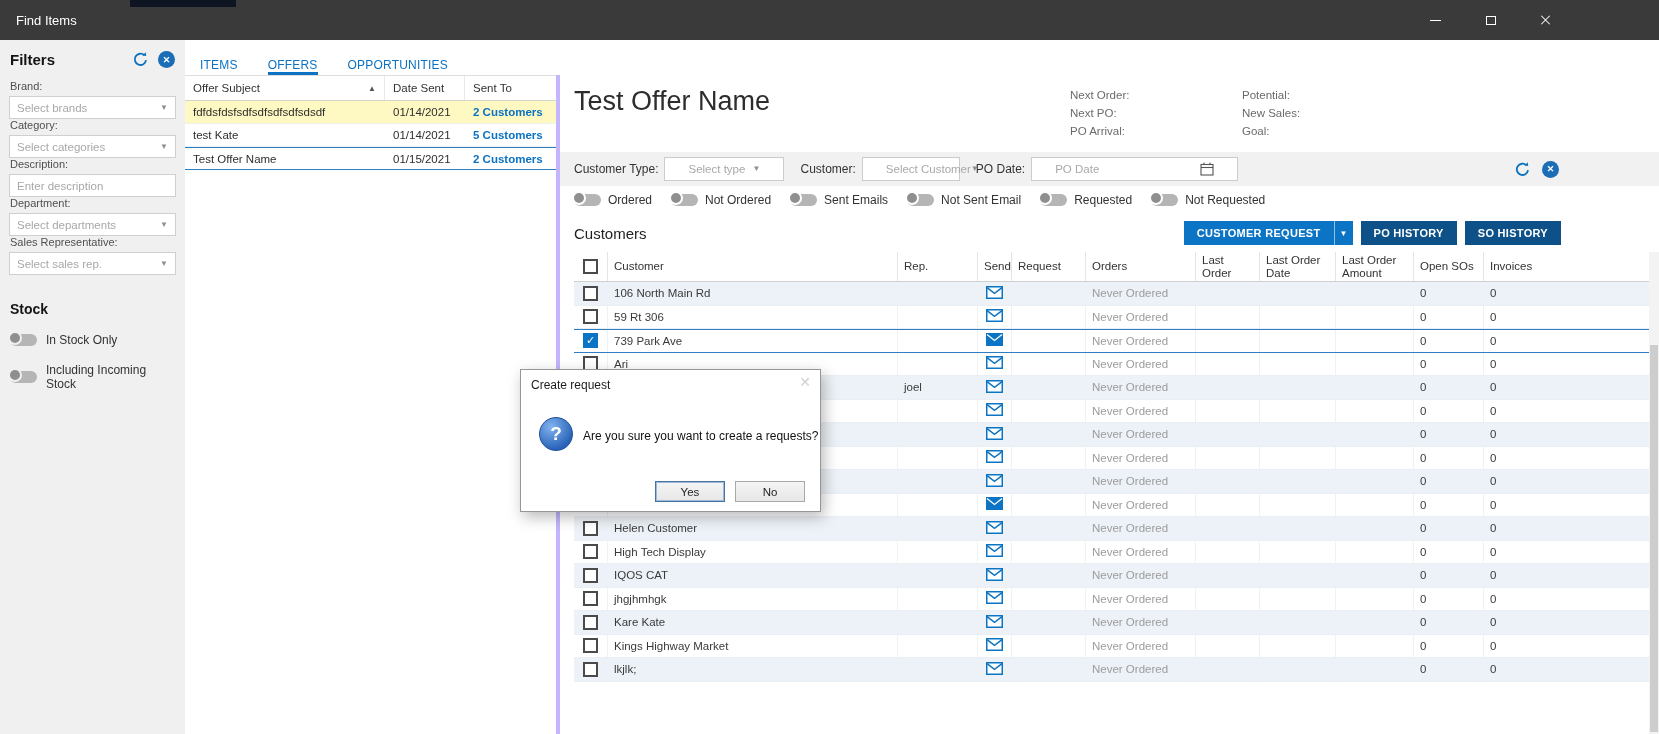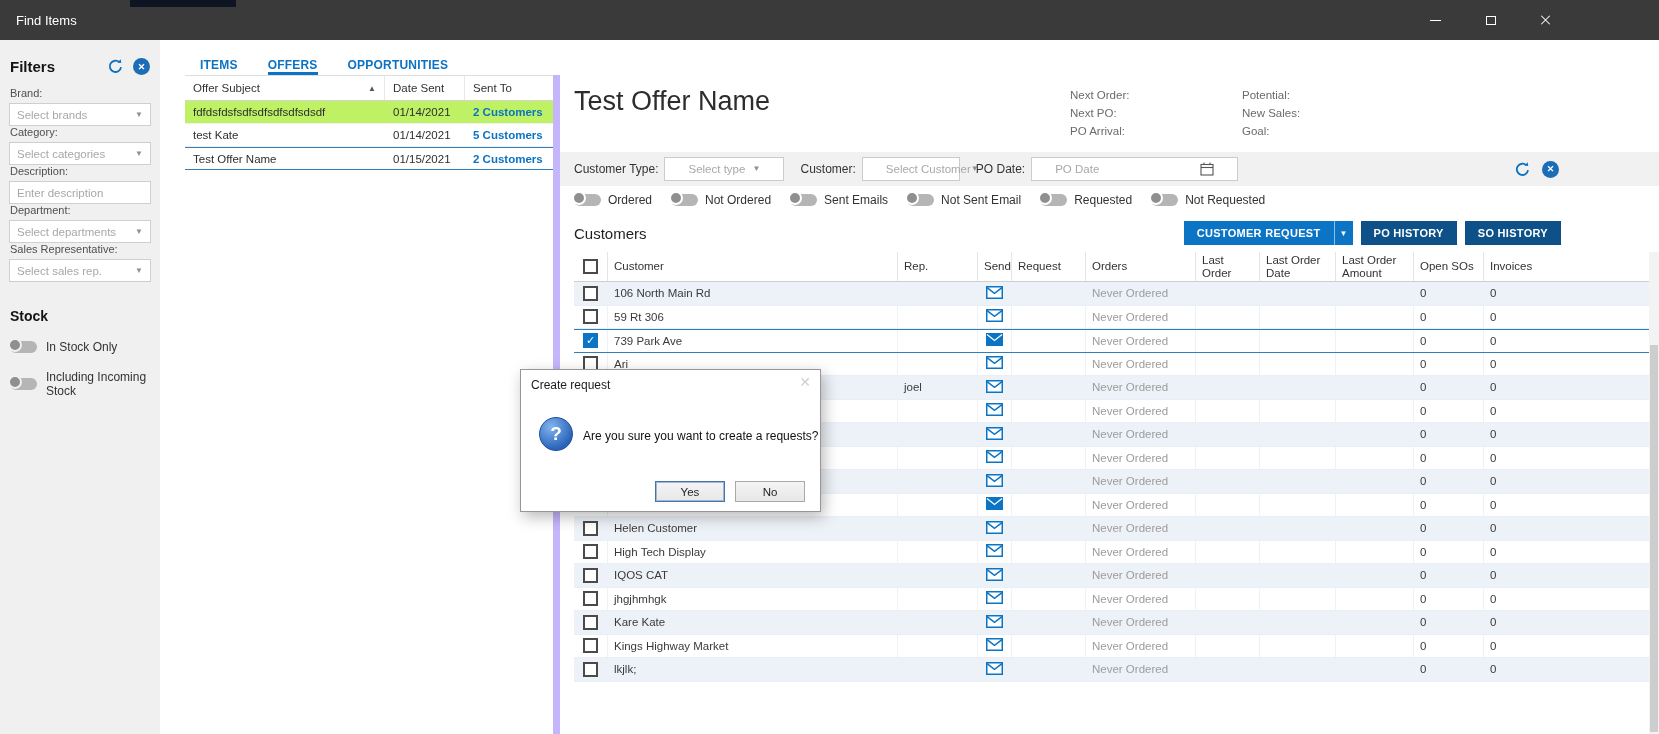--- a/index.html
+++ b/index.html
@@ -13,54 +13,54 @@
   .win-btn{width:55px;height:100%;display:flex;align-items:center;justify-content:center}
   .min-glyph{width:11px;height:1px;background:#fff;display:block}
   .max-glyph{width:10px;height:9px;border:1px solid #fff;display:block}
   .close-glyph{position:relative;width:12px;height:12px;display:block}
   .close-glyph:before,.close-glyph:after{content:"";position:absolute;left:5px;top:0;width:1px;height:12px;background:#fff}
   .close-glyph:before{transform:rotate(45deg)}
   .close-glyph:after{transform:rotate(-45deg)}
   .dark-strip{position:absolute;left:130px;top:0;width:106px;height:7px;background:#0e1422;z-index:5}
 
   
-  .sidebar{position:absolute;left:0;top:40px;width:160px;height:694px;background:#f0f0f0;padding:18px 9px}
+  .sidebar{position:absolute;left:0;top:40px;width:185px;height:694px;background:#f0f0f0;padding:11px 9px}
   .sidebar-header{display:flex;align-items:center;margin:0 1px 12px 1px}
   .sidebar-title{font-size:15px;font-weight:700;color:#141414}
   .sidebar-icons{margin-left:auto;display:flex;gap:9px;align-items:center}
   .icon-refresh{display:inline-flex;cursor:pointer}
   .icon-close-circle{width:17px;height:17px;border-radius:50%;background:#1b6db5;color:#fff;font-size:9px;display:flex;align-items:center;justify-content:center;font-weight:700;cursor:pointer}
   .field{}
   .field-label{font-size:11px;color:#4f4f4f;margin:0 0 4px 1px}
   .combo{height:23px;background:#fff;border:1px solid #cfcfcf;display:flex;align-items:center;padding:0 7px;font-size:11.5px}
   .combo .placeholder{color:#a8a8a8;white-space:nowrap;overflow:hidden}
   .chev{margin-left:auto;color:#8f8f8f;font-size:8px;line-height:1}
   .stock-title{font-size:14px;font-weight:700;margin:26px 0 16px 1px;color:#141414}
   .toggle-row{display:flex;align-items:center;gap:9px;margin:0 0 16px 1px}
   .toggle{width:27px;height:12px;background:#b5b5b5;border-radius:7px;position:relative;flex-shrink:0}
   .toggle .knob{position:absolute;left:-2px;top:-3px;width:14px;height:14px;border-radius:50%;background:#8f8f8f;border:2px solid #f0f0f0}
   .status-row .toggle .knob{border-color:#fff}
   .toggle-label{font-size:12px;color:#333}
 
   
   .main{position:absolute;left:185px;top:40px;right:0;bottom:0;background:#fff;display:flex;flex-direction:column}
   .tabs-row{height:35px;display:flex;align-items:stretch;padding-left:15px;gap:30px;flex-shrink:0}
-  .tab{font-size:12px;font-weight:700;color:#0b72c4;letter-spacing:.2px;display:flex;align-items:center;border-bottom:3px solid transparent;padding-top:17px;cursor:pointer}
+  .tab{font-size:12px;font-weight:400;color:#0b72c4;letter-spacing:.2px;display:flex;align-items:center;border-bottom:3px solid transparent;padding-top:17px;cursor:pointer}
   .tab.active{border-bottom-color:#0b72c4}
   .content-row{flex:1;display:flex;min-height:0}
 
   
-  .offers-list{width:375px;flex-shrink:0;border-right:7px solid #c4b5fd}
+  .offers-list{width:375px;flex-shrink:0;border-right:4px solid #c4b5fd}
   .offers-header{display:grid;grid-template-columns:200px 80px 95px;height:26px;border-top:1px solid #dedede;border-bottom:1px solid #d4d4d4}
   .offers-header .hcell{display:flex;align-items:center;padding:0 8px;font-size:11.5px;color:#333;border-right:1px solid #e8e8e8}
   .offers-header .hcell:last-child{border-right:none}
   .sort-icon{margin-left:auto;font-size:8px;color:#555}
   .offer-row{display:grid;grid-template-columns:200px 80px 95px;height:23px;font-size:11.5px;align-items:center;border-bottom:1px solid #f0f0f0;cursor:pointer}
   .offer-row .cell{padding:0 8px;white-space:nowrap;overflow:hidden;color:#2f2f2f}
-  .offer-row.alt{background:#bef264}
+  .offer-row.alt{background:#fef9c3}
   .offer-row.selected{background:#fff;border-top:1px solid #2e7fc1;border-bottom:1px solid #2e7fc1}
   .offer-row .sent-to{color:#0b72c4;font-weight:700}
 
   
   .detail{flex:1;display:flex;flex-direction:column;min-width:0;position:relative}
   .detail-top{height:77px;position:relative;flex-shrink:0}
   .detail-title{position:absolute;left:14px;top:11px;font-size:27px;font-weight:400;color:#2d2d2d}
   .info-cols{position:absolute;left:510px;top:11px;display:flex}
   .info-col{display:flex;flex-direction:column}
   .info-col.c0{width:213px}.info-col.c1{width:172px}.info-col.c2{width:140px}

